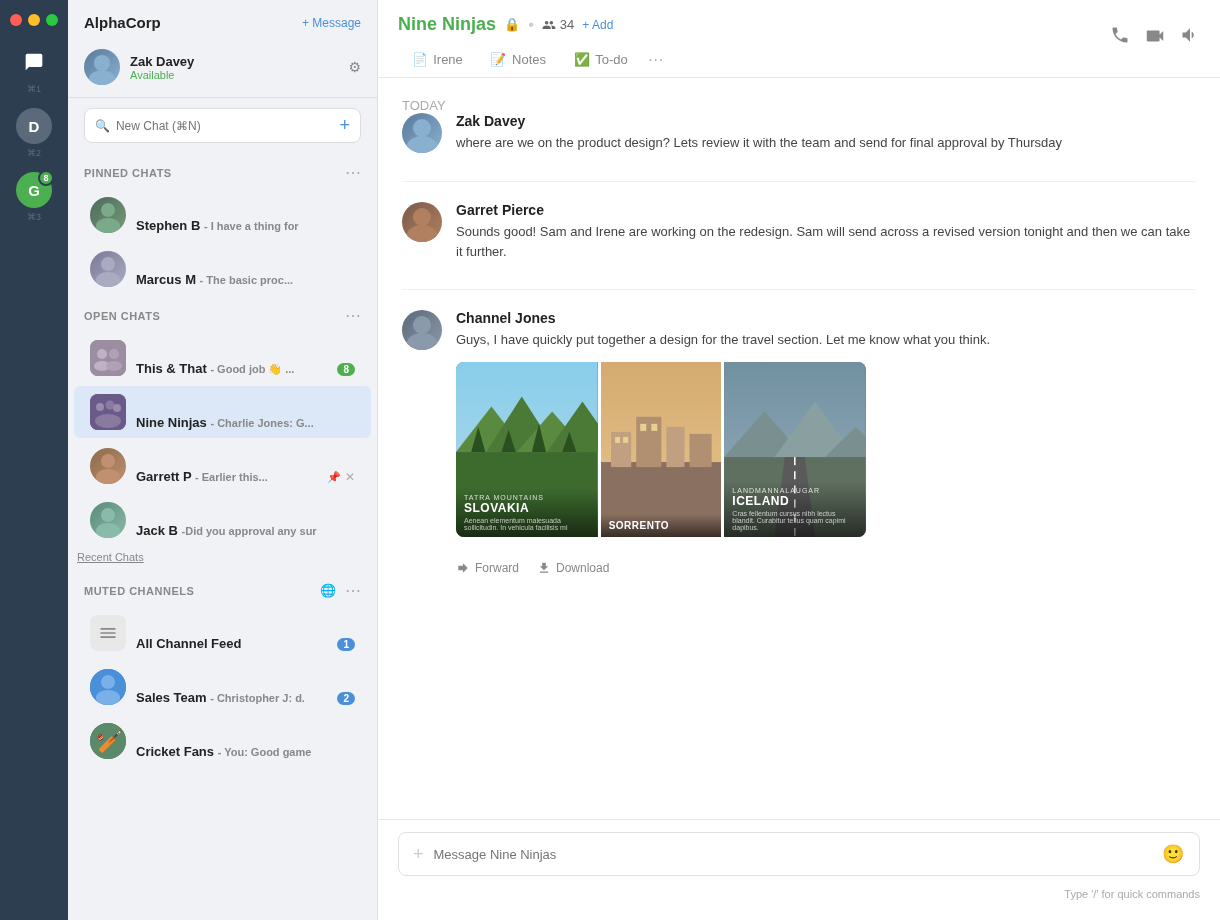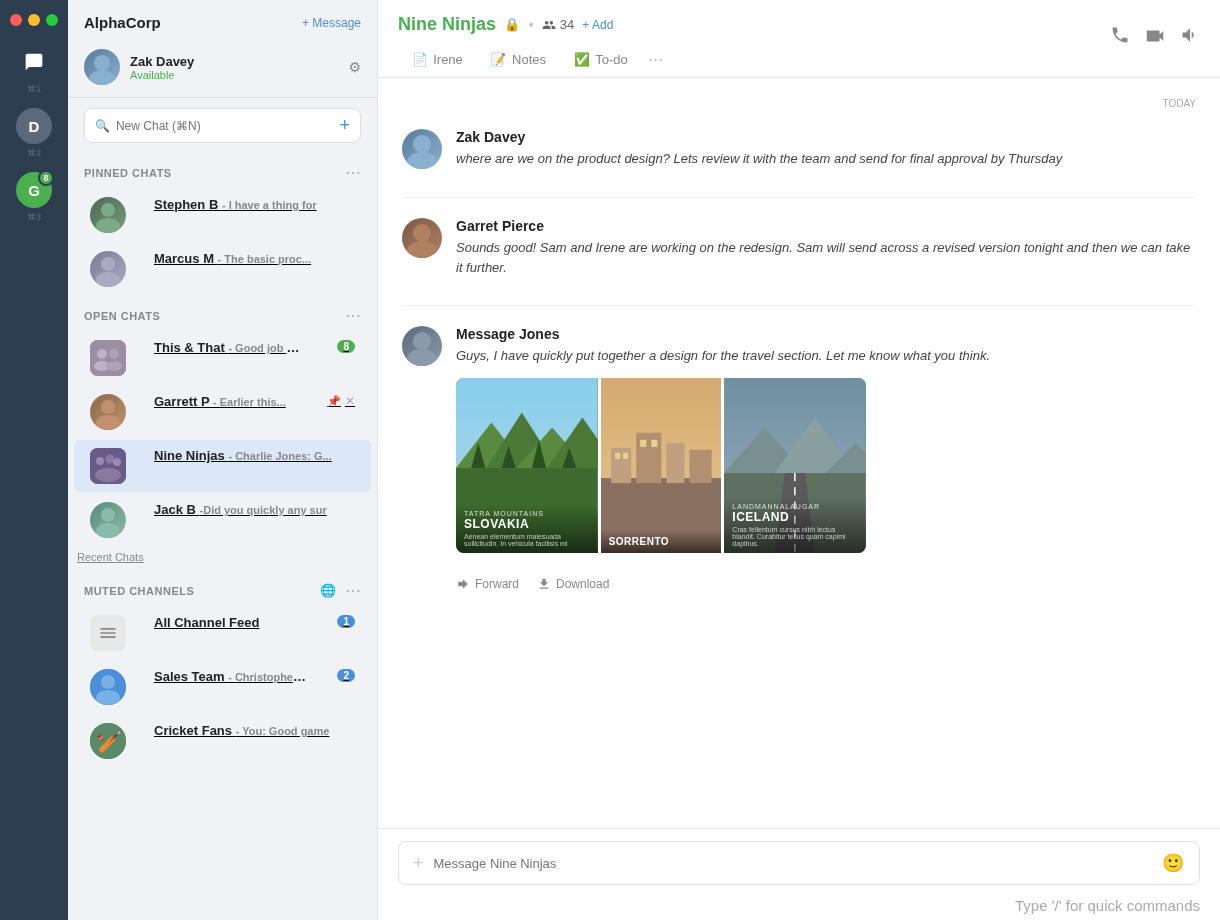--- a/index.html
+++ b/index.html
@@ -37,21 +37,21 @@
     .search-row { padding: 10px 16px; }
     .search-box { width: 100%; display: flex; align-items: center; background: #fff; border: 1px solid #ddd; border-radius: 8px; padding: 6px 10px; gap: 6px; }
     .search-box input { border: none; outline: none; font-size: 12px; color: #888; flex: 1; background: transparent; }
     .search-icon { color: #aaa; font-size: 12px; }
     .add-btn { color: #4a90d9; font-size: 18px; cursor: pointer; }
 
     .section-header { display: flex; align-items: center; justify-content: space-between; padding: 10px 16px 6px; }
     .section-title { font-size: 11px; font-weight: 700; color: #888; letter-spacing: 0.5px; }
     .section-more { color: #aaa; font-size: 16px; cursor: pointer; }
 
-    .chat-item { display: flex; align-items: flex-start; padding: 8px 16px; gap: 28px; cursor: pointer; border-radius: 6px; margin: 1px 6px; text-decoration: underline; }
+    .chat-item { display: flex; align-items: flex-end; padding: 8px 16px; gap: 10px; cursor: pointer; border-radius: 6px; margin: 1px 6px; }
     .chat-item.active { background: #dce8f7; }
     .chat-thumb { width: 36px; height: 36px; border-radius: 50%; object-fit: cover; overflow: hidden; background: #ccc; flex-shrink: 0; }
     .chat-details { flex: 1; min-width: 0; }
     .chat-name { font-size: 13px; font-weight: 600; color: #222; white-space: nowrap; overflow: hidden; text-overflow: ellipsis; }
     .chat-preview { font-size: 11px; color: #888; white-space: nowrap; overflow: hidden; text-overflow: ellipsis; }
     .chat-badge { background: #4CAF50; color: #fff; border-radius: 10px; font-size: 10px; padding: 1px 6px; font-weight: bold; flex-shrink: 0; }
     .chat-badge.blue { background: #4a90d9; }
     .pin-icon { color: #aaa; font-size: 11px; }
     .close-icon-sm { color: #aaa; font-size: 12px; cursor: pointer; }
     .chat-actions { display: flex; align-items: center; gap: 4px; }
@@ -72,46 +72,46 @@
     .chat-dot { color: #ccc; }
     .chat-members { font-size: 13px; color: #666; display: flex; align-items: center; gap: 4px; }
     .add-member { font-size: 12px; color: #4a90d9; cursor: pointer; display: flex; align-items: center; gap: 3px; }
     .chat-tabs { display: flex; gap: 0; }
     .chat-tab { padding: 8px 14px; font-size: 13px; color: #888; cursor: pointer; border-bottom: 2px solid transparent; display: flex; align-items: center; gap: 5px; }
     .chat-tab-more { padding: 8px 6px; color: #aaa; cursor: pointer; font-size: 16px; }
     .chat-header-actions { display: flex; align-items: flex-start; gap: 14px; padding-bottom: 14px; }
     .header-action-icon { color: #888; font-size: 18px; cursor: pointer; }
 
     .chat-messages { flex: 1; overflow-y: auto; padding: 20px 24px; display: flex; flex-direction: column; gap: 0; }
-    .date-divider { text-align: right; font-size: 10px; color: #aaa; margin-bottom: 20px; }
+    .date-divider { font-size: 13px; color: #aaa; }
 
     .message-group { display: flex; gap: 14px; margin-bottom: 24px; }
     .msg-avatar { width: 40px; height: 40px; border-radius: 50%; background: #ccc; flex-shrink: 0; overflow: hidden; display: flex; align-items: center; justify-content: center; }
     .msg-content { flex: 1; }
     .msg-author { font-size: 14px; font-weight: 700; color: #222; margin-bottom: 4px; }
-    .msg-text { font-size: 13px; color: #444; line-height: 1.5; font-style: italic; }
+    .msg-text { font-size: 13px; color: #444; line-height: 1.5; }
     .msg-divider { border: none; border-top: 1px solid #f0f0f0; margin: 4px 0 20px; }
 
     .image-attachment { margin-top: 12px; border-radius: 8px; overflow: hidden; width: 410px; height: 175px; display: flex; gap: 3px; }
     .img-panel { flex: 1; background: #5a8a6a; position: relative; display: flex; align-items: flex-end; justify-content: center; overflow: hidden; padding-left: 16px; }
     .img-label { position: absolute; bottom: 0; left: 0; right: 0; padding: 6px 8px; background: linear-gradient(transparent, rgba(0,0,0,0.6)); }
     .img-label-top { font-size: 7px; color: rgba(255,255,255,0.8); letter-spacing: 1px; text-transform: uppercase; }
     .img-label-main { font-size: 12px; color: #fff; font-weight: 700; letter-spacing: 0.5px; text-transform: uppercase; }
     .img-label-sub { font-size: 7px; color: rgba(255,255,255,0.7); margin-top: 2px; }
 
     .msg-actions { display: flex; gap: 18px; margin-top: 24px; }
     .msg-action-btn { font-size: 12px; color: #888; cursor: pointer; display: flex; align-items: center; gap: 5px; background: none; border: none; }
 
     
     .message-input-area { padding: 12px 20px 8px; border-top: 1px solid #e8e8e8; }
     .message-input-box { display: flex; align-items: center; border: 1px solid #e0e0e0; border-radius: 8px; padding: 10px 14px; gap: 10px; }
     .message-input-box input { flex: 1; border: none; outline: none; font-size: 13px; color: #888; background: transparent; }
     .emoji-icon { color: #ccc; font-size: 18px; cursor: pointer; }
     .plus-icon { color: #ccc; font-size: 18px; cursor: pointer; }
-    .quick-commands { text-align: right; font-size: 15px; color: #aaa; padding: 4px 20px 6px; }
+    .quick-commands { text-align: right; font-size: 11px; color: #aaa; padding: 4px 20px 20px; }
 
     
     .av-zak { background: linear-gradient(135deg, #5a7a9a, #8ab0d0); }
     .av-garret { background: linear-gradient(135deg, #7a5a4a, #b08060); }
     .av-charlie { background: linear-gradient(135deg, #5a6a7a, #8a9aaa); }
     .av-stephen { background: linear-gradient(135deg, #4a6a5a, #7a9a7a); }
     .av-marcus { background: linear-gradient(135deg, #7a7a9a, #aaaac0); }
     .av-garrett-list { background: linear-gradient(135deg, #8a6a4a, #c09070); }
     .av-jack { background: linear-gradient(135deg, #5a8a7a, #8abaaa); }
     
@@ -210,58 +210,58 @@
             <circle cx="24" cy="14" r="5" fill="#b0a0b8"></circle>
             <ellipse cx="12" cy="26" rx="8" ry="5" fill="#c0b0c8"></ellipse>
             <ellipse cx="24" cy="26" rx="8" ry="5" fill="#b0a0b8"></ellipse>
           </svg>
       </div>
       <div class="chat-details">
         <div class="chat-name">This &amp; That <span class="chat-preview">- Good job 👋 ...</span></div>
       </div>
       <span class="chat-badge">8</span>
     </div>
-    <div class="chat-item">
-      <div class="chat-thumb av-garrett-list" style="background:linear-gradient(135deg,#8a6a4a,#c09070);border-radius:50%;width:36px;height:36px;">
-        <svg width="36" height="36" viewBox="0 0 36 36">
-            <circle cx="18" cy="13" r="7" fill="#c09070"></circle>
-            <ellipse cx="18" cy="29" rx="12" ry="8" fill="#c09070"></ellipse>
-          </svg>
-      </div>
-      <div class="chat-details">
-        <div class="chat-name">Garrett P <span class="chat-preview">- Earlier this...</span></div>
-      </div>
-      <div class="chat-actions">
-        <span class="pin-icon">📌</span>
-        <span class="close-icon-sm">✕</span>
-      </div>
-    </div>
     <div class="chat-item active">
       <div class="group-thumb" style="width:36px;height:36px;border-radius:8px;overflow:hidden;background:#6a5a8a;">
         <svg width="36" height="36" viewBox="0 0 36 36">
             <rect width="36" height="36" fill="#6a5a8a"></rect>
             <circle cx="10" cy="13" r="4" fill="#9a8ab0"></circle>
             <circle cx="20" cy="11" r="4.5" fill="#8a7aa0"></circle>
             <circle cx="27" cy="14" r="4" fill="#9a8ab0"></circle>
             <ellipse cx="18" cy="27" rx="13" ry="7" fill="#8a7aa0"></ellipse>
           </svg>
       </div>
       <div class="chat-details">
         <div class="chat-name">Nine Ninjas <span class="chat-preview">- Charlie Jones: G...</span></div>
       </div>
     </div>
     <div class="chat-item">
+      <div class="chat-thumb av-garrett-list" style="background:linear-gradient(135deg,#8a6a4a,#c09070);border-radius:50%;width:36px;height:36px;">
+        <svg width="36" height="36" viewBox="0 0 36 36">
+            <circle cx="18" cy="13" r="7" fill="#c09070"></circle>
+            <ellipse cx="18" cy="29" rx="12" ry="8" fill="#c09070"></ellipse>
+          </svg>
+      </div>
+      <div class="chat-details">
+        <div class="chat-name">Garrett P <span class="chat-preview">- Earlier this...</span></div>
+      </div>
+      <div class="chat-actions">
+        <span class="pin-icon">📌</span>
+        <span class="close-icon-sm">✕</span>
+      </div>
+    </div>
+    <div class="chat-item">
       <div class="chat-thumb av-jack" style="background:linear-gradient(135deg,#5a8a7a,#8abaaa);border-radius:50%;width:36px;height:36px;">
         <svg width="36" height="36" viewBox="0 0 36 36">
             <circle cx="18" cy="13" r="7" fill="#8abaaa"></circle>
             <ellipse cx="18" cy="29" rx="12" ry="8" fill="#8abaaa"></ellipse>
           </svg>
       </div>
       <div class="chat-details">
-        <div class="chat-name">Jack B <span class="chat-preview">-Did you quickly any sur</span></div>
+        <div class="chat-name">Jack B <span class="chat-preview">-Did you approval any sur</span></div>
       </div>
     </div>
 
     <div class="recent-chats-link">Recent Chats</div>
 
     <div class="muted-section-header">
       <span class="section-title">MUTED CHANNELS</span>
       <div class="muted-section-icons">
         <span class="channel-globe">🌐</span>
         <span class="section-more">⋯</span>
@@ -386,21 +386,21 @@
       <hr class="msg-divider">
 
       <div class="message-group">
         <div class="msg-avatar av-charlie">
           <svg width="40" height="40" viewBox="0 0 40 40">
               <circle cx="20" cy="15" r="9" fill="#8a9aaa"></circle>
               <ellipse cx="20" cy="33" rx="15" ry="10" fill="#8a9aaa"></ellipse>
             </svg>
         </div>
         <div class="msg-content">
-          <div class="msg-author">Message Jones</div>
+          <div class="msg-author">Channel Jones</div>
           <div class="msg-text">Guys, I have quickly put together a design for the travel section. Let me know what you think.</div>
 
           <div class="image-attachment">
 
             <div class="img-panel" style="flex:1.2;position:relative;overflow:hidden;border-radius:4px 0 0 4px;">
               <svg width="100%" height="100%" viewBox="0 0 140 175" preserveAspectRatio="xMidYMid slice" style="position:absolute;top:0;left:0;">
                 <defs>
                   <linearGradient id="sky1" x1="0" y1="0" x2="0" y2="1">
                       <stop offset="0%" stop-color="#87CEEB"></stop>
                       <stop offset="100%" stop-color="#b8d8e8"></stop>

